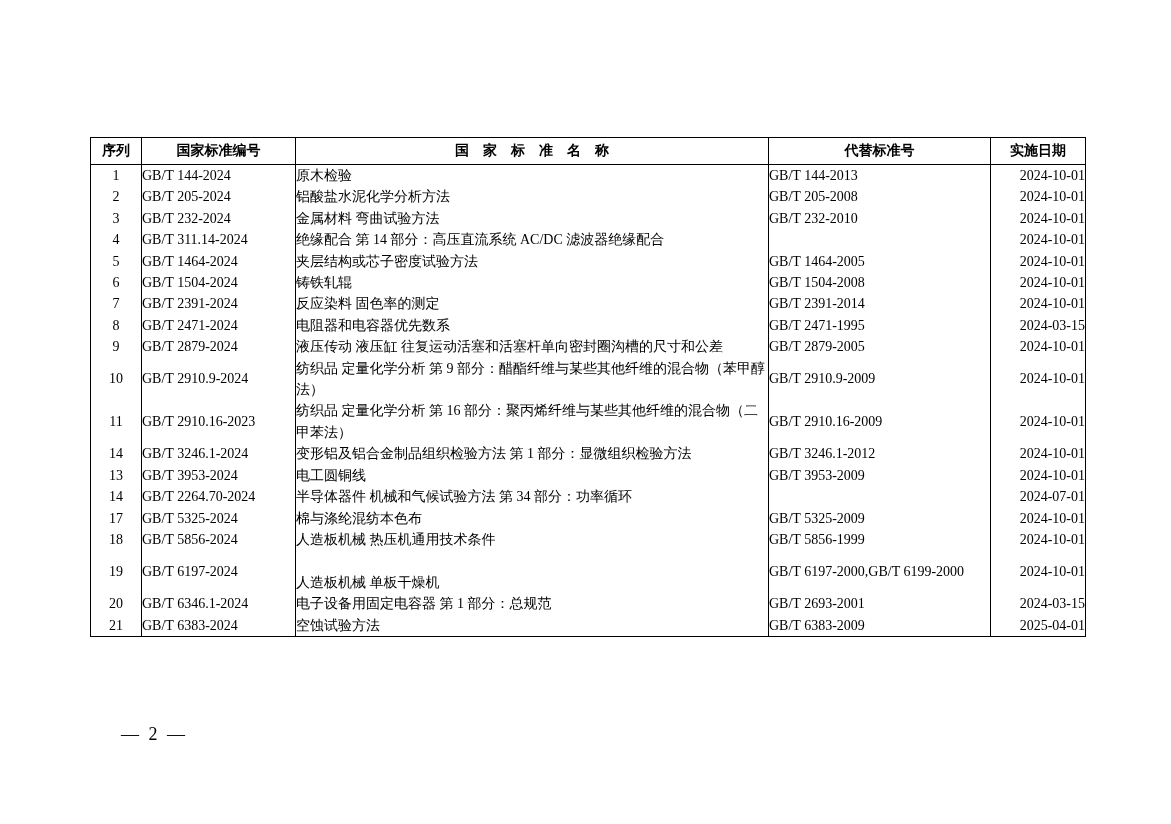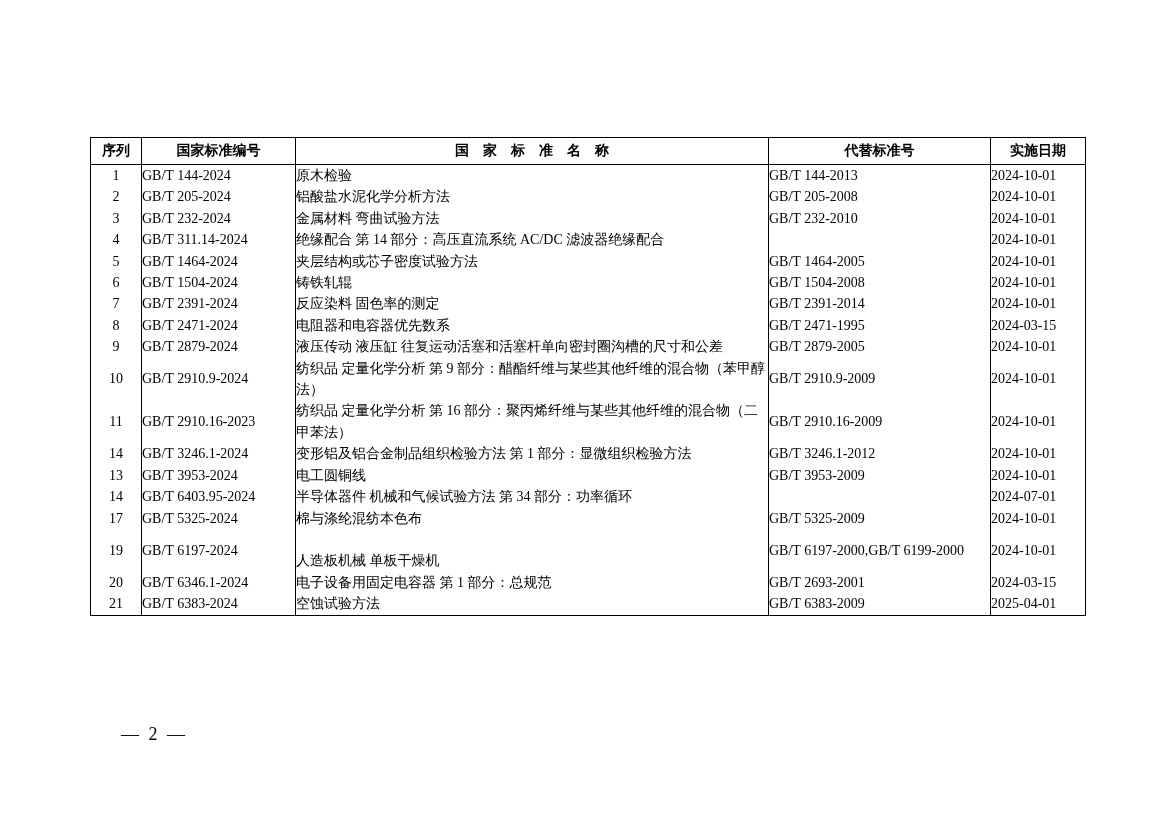--- a/index.html
+++ b/index.html
@@ -47,21 +47,21 @@
     font-size: 14px;
     line-height: 21.4px;
     height: 21px;
     padding: 0;
     vertical-align: middle;
   }
   td.cell-seq  { text-align: center; }
   td.cell-code { padding: 0 4px 0 9px; }
   td.cell-name { padding: 0 8px 0 8px; white-space: pre-line; text-align: left; }
   td.cell-replaced { padding: 0 7px 0 7px; text-align: justify; }
-  td.cell-date { text-align: left; }
+  td.cell-date { text-align: right; }
   .page-footer {
     position: absolute;
     left: 121px;
     top: 724px;
     font-size: 18px;
     letter-spacing: 1px;
     word-spacing: 3px;
     white-space: pre;
   }
 </style>
@@ -174,30 +174,37 @@
         </tr>
         <tr>
           <td class="cell-seq">13</td>
           <td class="cell-code">GB/T 3953-2024</td>
           <td class="cell-name">电工圆铜线</td>
           <td class="cell-replaced">GB/T 3953-2009</td>
           <td class="cell-date">2024-10-01</td>
         </tr>
         <tr>
           <td class="cell-seq">14</td>
-          <td class="cell-code">GB/T 6403.95-2024</td>
+          <td class="cell-code">GB/T 2264.70-2024</td>
           <td class="cell-name">半导体器件 机械和气候试验方法 第 34 部分：功率循环</td>
           <td class="cell-replaced"></td>
           <td class="cell-date">2024-07-01</td>
         </tr>
         <tr>
           <td class="cell-seq">17</td>
           <td class="cell-code">GB/T 5325-2024</td>
           <td class="cell-name">棉与涤纶混纺本色布</td>
           <td class="cell-replaced">GB/T 5325-2009</td>
+          <td class="cell-date">2024-10-01</td>
+        </tr>
+        <tr>
+          <td class="cell-seq">18</td>
+          <td class="cell-code">GB/T 5856-2024</td>
+          <td class="cell-name">人造板机械 热压机通用技术条件</td>
+          <td class="cell-replaced">GB/T 5856-1999</td>
           <td class="cell-date">2024-10-01</td>
         </tr>
         <tr>
           <td class="cell-seq">19</td>
           <td class="cell-code">GB/T 6197-2024</td>
           <td class="cell-name">
 人造板机械 单板干燥机</td>
           <td class="cell-replaced">GB/T 6197-2000,GB/T 6199-2000</td>
           <td class="cell-date">2024-10-01</td>
         </tr>

